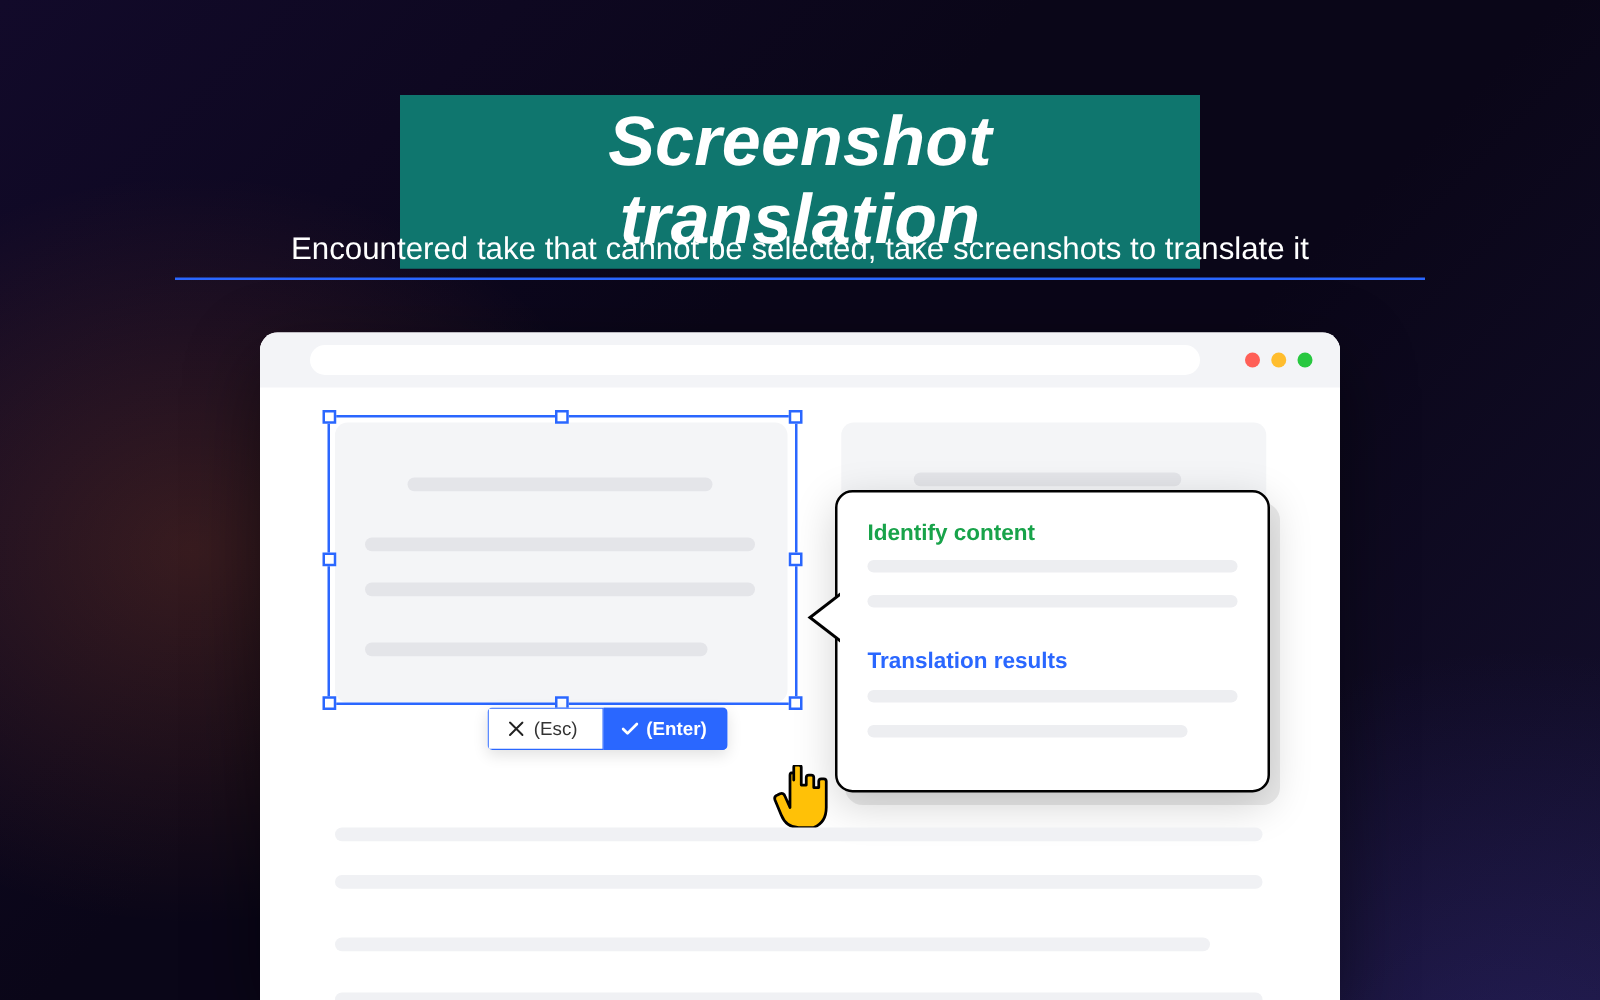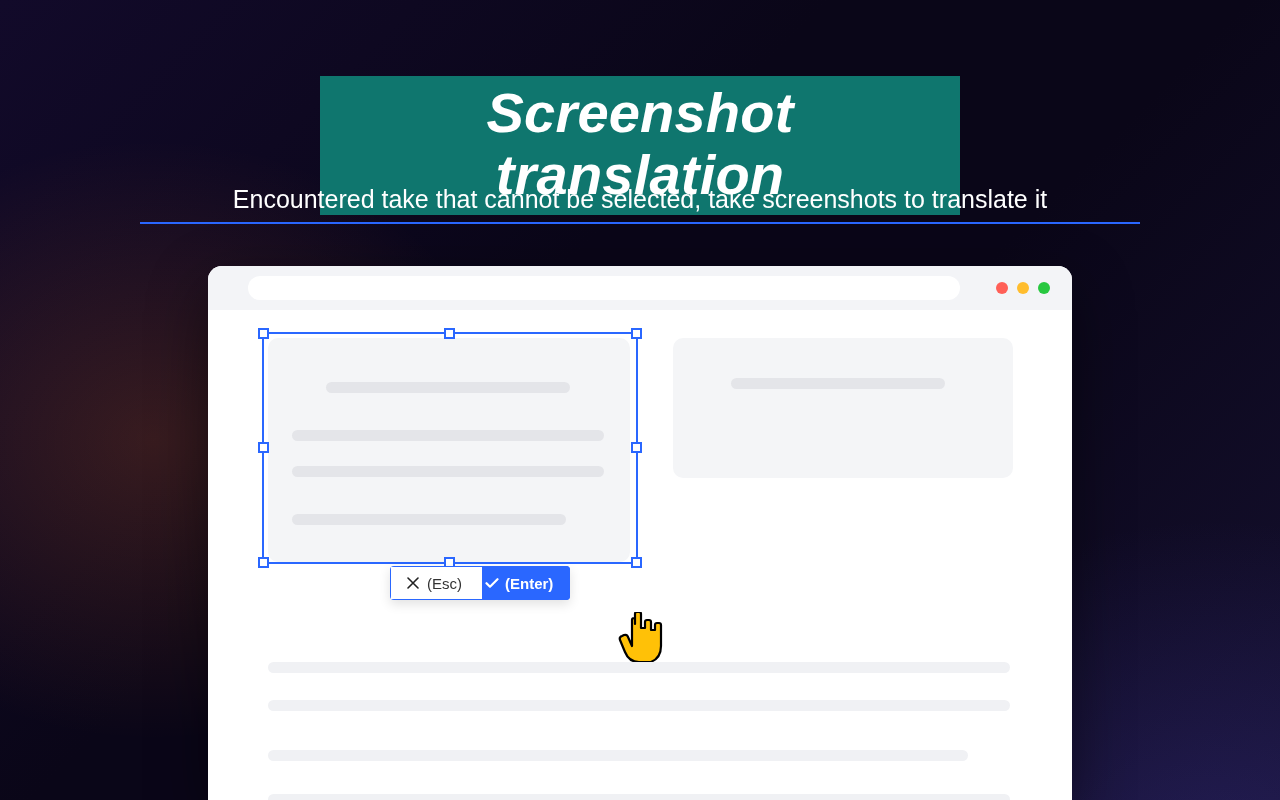--- a/index.html
+++ b/index.html
@@ -174,21 +174,21 @@
     gap: 8px;
     padding: 0 20px 0 16px;
     box-sizing: border-box;
   }
   .btn-enter {
     background: #2a67ff;
     color: #ffffff;
     display: flex;
     align-items: center;
     gap: 6px;
-    padding: 0 16px 0 2px;
+    padding: 0 16px 0 14px;
     font-weight: 600;
     border: 1px solid #2a67ff;
     border-left: none;
     box-sizing: border-box;
   }
 
   
   .popover {
     position: absolute;
     top: 66px;
@@ -320,20 +320,29 @@
       <div class="btn-enter">
         <span class="check-icon">
           <svg width="14" height="12" viewBox="0 0 14 12">
               <path d="M1.5 6.2 L5 9.7 L12.5 2.2" fill="none" stroke="#fff" stroke-width="2.2" stroke-linecap="round" stroke-linejoin="round"></path>
             </svg>
         </span>
         <span>(Enter)</span>
       </div>
     </div>
 
+    <div class="popover">
+      <div class="arrow"></div>
+      <div class="sec-title identify">Identify content</div>
+      <div class="pop-skel" style="top:54px;  width:296px;"></div>
+      <div class="pop-skel" style="top:82px;  width:296px;"></div>
+      <div class="sec-title results">Translation results</div>
+      <div class="pop-skel" style="top:158px; width:296px;"></div>
+      <div class="pop-skel" style="top:186px; width:256px;"></div>
+    </div>
 
     <div class="cursor">
       <svg width="52" height="58" viewBox="0 0 52 58">
         <path d="M17 12 L17 2 Q17 0 19 0 L21 0 Q23 0 23 2 L23 16 L27 16 L27 10 Q27 8 29 8 L31 8 Q33 8 33 10 L33 18 L37 18 L37 13 Q37 11 39 11 L41 11 Q43 11 43 13 L43 34 Q43 46 33 50 L21 50 Q11 50 7 40 L2 28 Q1 25 4 24 L6 23 Q9 22 10 25 L14 34 L14 8 Q14 6 16 6 Q17 6 17 8 Z" fill="#ffc107" stroke="#000" stroke-width="2.2" stroke-linejoin="round"></path>
       </svg>
     </div>
 
     <div class="wide-skel" style="top:336px; width:742px;"></div>
     <div class="wide-skel" style="top:374px; width:742px;"></div>
     <div class="wide-skel" style="top:424px; width:700px;"></div>

